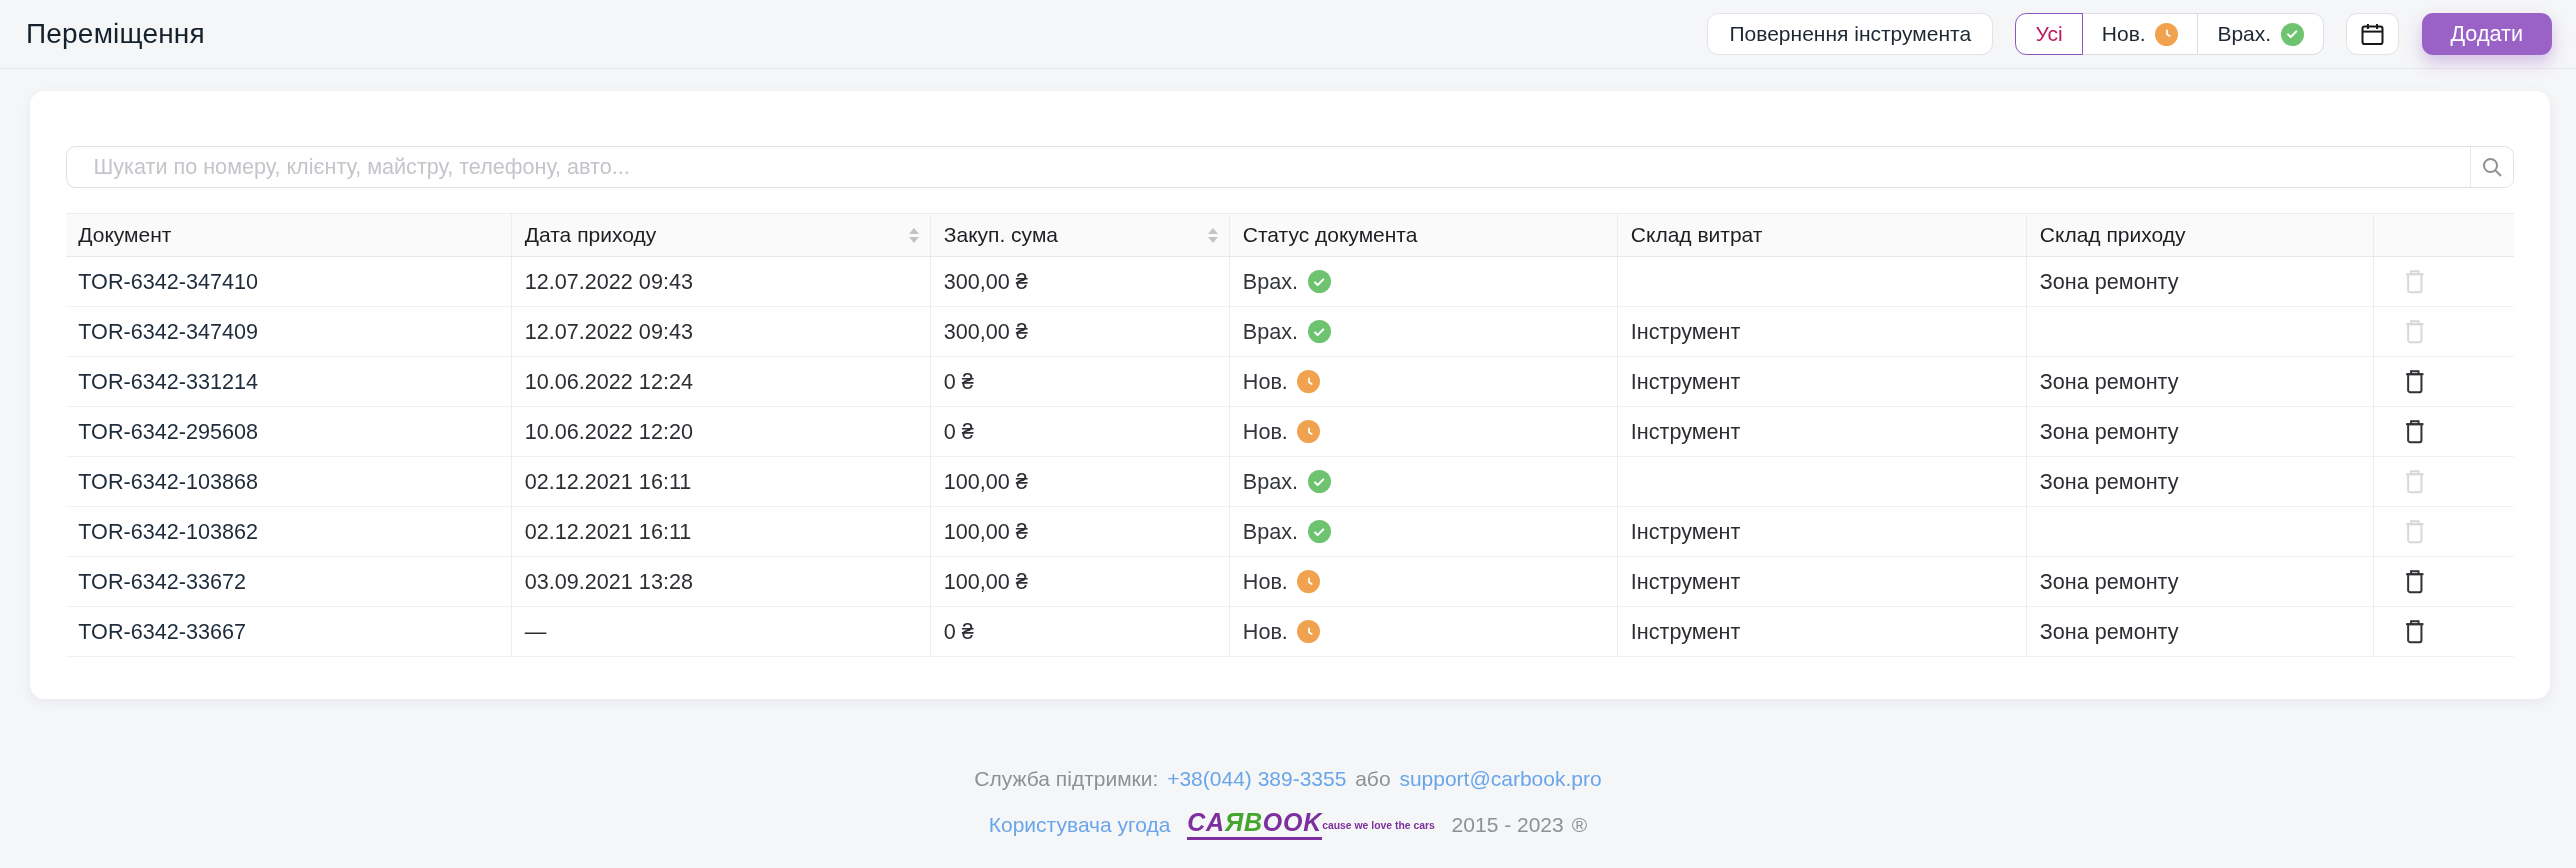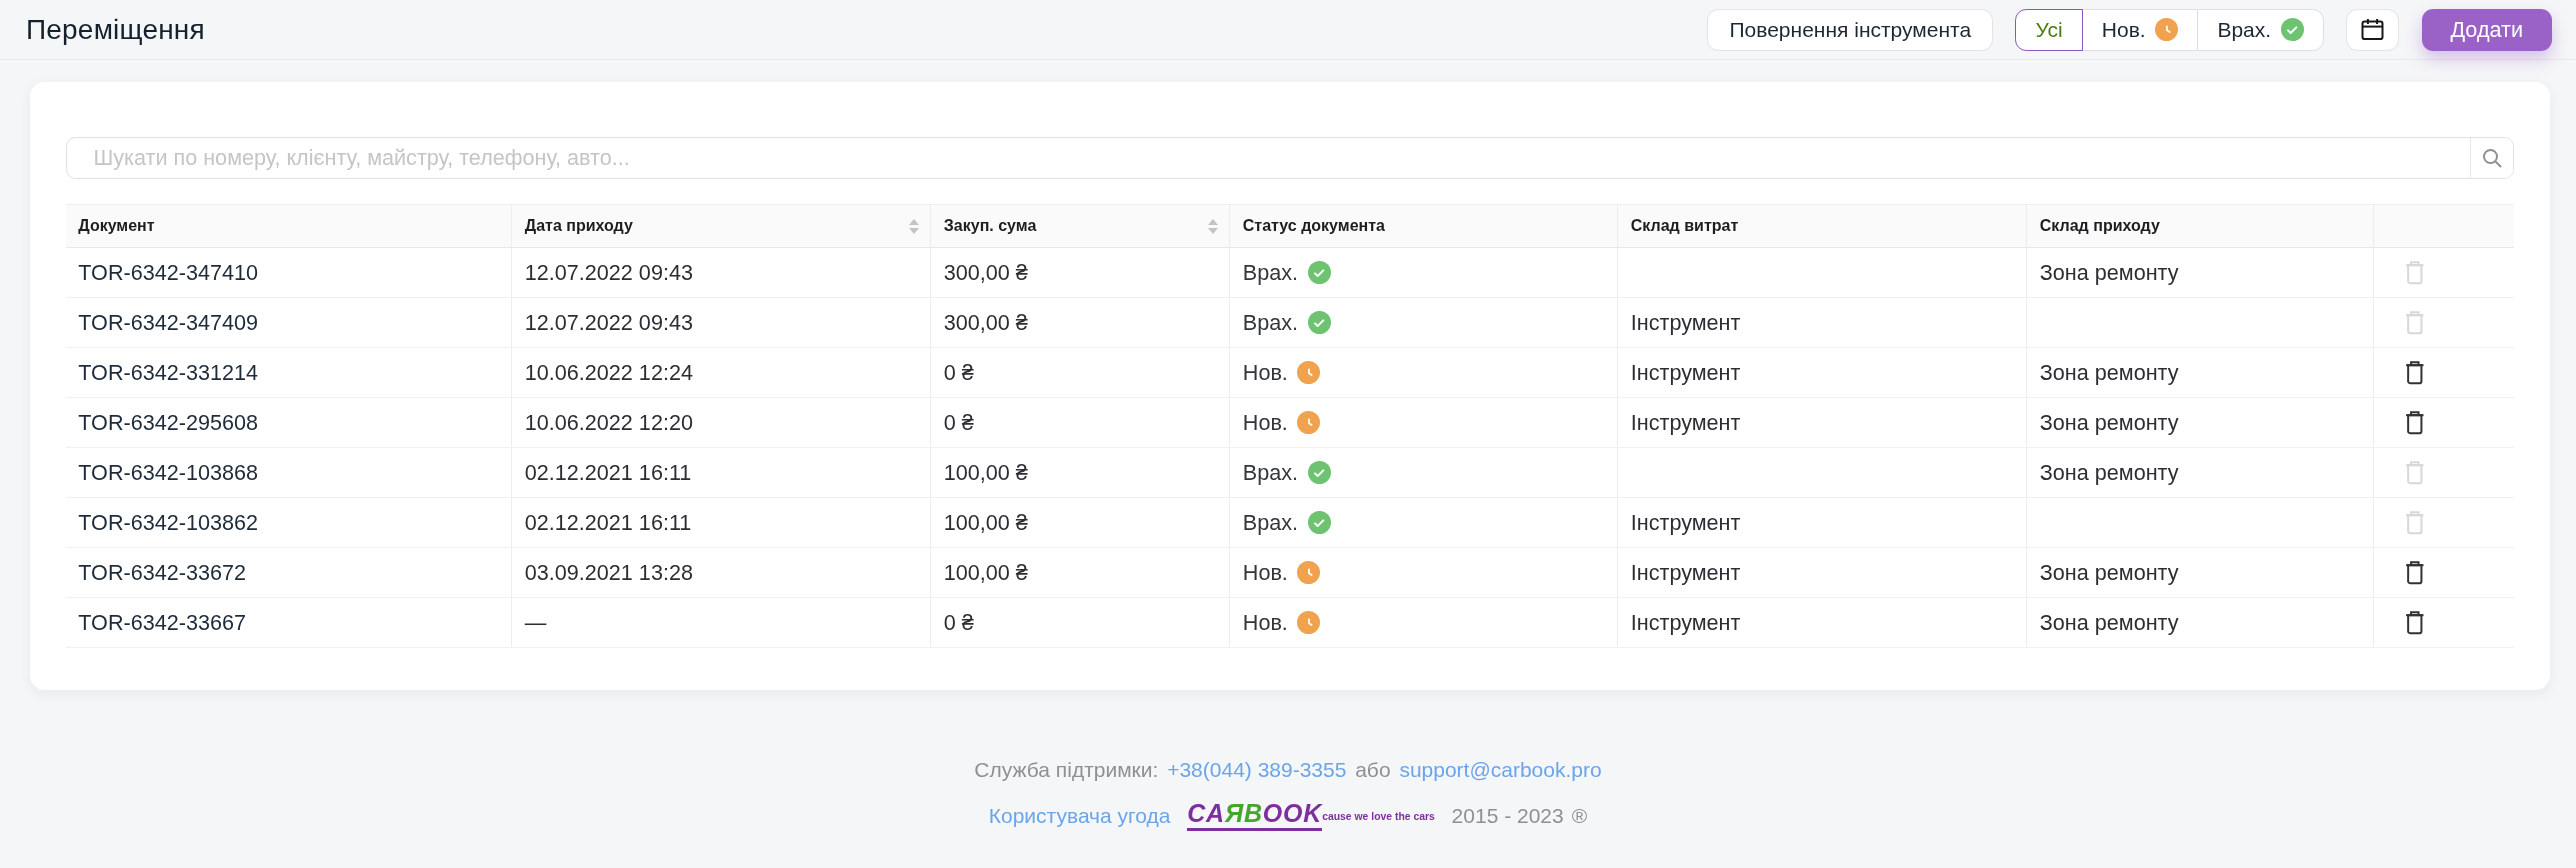--- a/index.html
+++ b/index.html
@@ -5,40 +5,40 @@
   *{box-sizing:border-box;margin:0;padding:0}
   html,body{width:2576px;height:869px}
   body{
     background:#f5f6f8;
     font-family:"Liberation Sans",sans-serif;
     color:#2c2e33;
     overflow:hidden;
   }
   
   .topbar{
-    height:60px;display:flex;align-items:center;justify-content:space-between;
+    height:69px;display:flex;align-items:center;justify-content:space-between;
     padding:0 24px 0 26px;border-bottom:1.6px solid #e7e8ec;background:#f5f6f8;
   }
   .page-title{font-size:28px;font-weight:500;color:#16212e;letter-spacing:0.2px}
   .controls{display:flex;align-items:center;gap:22.4px}
   .btn{
     height:42px;display:inline-flex;align-items:center;justify-content:center;
     background:#fff;border:0.8px solid #e2e2e7;border-radius:11.2px;
     font-size:21px;color:#1d2733;padding:0 21px;cursor:pointer;white-space:nowrap;
     font-family:Liberation Sans, sans-serif;
   }
   .seg{display:flex}
   .seg .seg-item{
     height:42px;background:#fff;border:0.8px solid #dddde2;margin-left:-0.8px;
     display:inline-flex;align-items:center;gap:9.6px;padding:0 19px;
     font-size:21px;color:#1d2733;cursor:pointer;border-radius:0;font-family:inherit;
   }
   .seg .seg-item:first-child{border-radius:11.2px 0 0 11.2px;margin-left:0}
   .seg .seg-item:last-child{border-radius:0 11.2px 11.2px 0}
-  .seg .seg-item.active{border-color:#8b55c0;color:#4d7c0f;z-index:2;position:relative}
+  .seg .seg-item.active{border-color:#8b55c0;color:#be185d;z-index:2;position:relative}
   .icon-btn{width:53px;padding:0}
   .icon-btn svg{width:25px;height:25px;color:#17181a}
   .btn-primary{
     background:#9a62c7;border:none;color:#fff;font-size:21.6px;padding:0 29px;
     border-radius:11.2px;box-shadow:0 8px 16px rgba(154,98,199,.35);
   }
   
   .badge{
     width:23px;height:23px;border-radius:50%;flex:0 0 auto;
     display:inline-flex;align-items:center;justify-content:center;vertical-align:middle;
@@ -64,21 +64,21 @@
   .search-wrap input::placeholder{color:#c4c5ca}
   .search-btn{
     width:43px;border:none;border-left:0.8px solid #e6e6ea;background:#fff;
     display:flex;align-items:center;justify-content:center;cursor:pointer;
   }
   .search-btn svg{width:24px;height:24px}
   
   table{margin-top:25.6px;width:100%;border-collapse:collapse;table-layout:fixed}
   thead th{
     background:#fafafb;border-top:0.8px solid #ededf0;border-bottom:0.8px solid #e8e8ec;
-    height:43px;font-size:16px;font-weight:700;color:#1c1e21;text-align:left;
+    height:43px;font-size:21px;font-weight:400;color:#1c1e21;text-align:left;
     padding-left:12.8px;
   }
   thead th + th, tbody td + td{border-left:0.8px solid #ededf0}
   .th-inner{display:flex;align-items:center;justify-content:space-between;padding-right:11.2px}
   .arrows{display:flex;flex-direction:column;gap:3.2px}
   .arr{width:0;height:0;border-left:5.6px solid transparent;border-right:5.6px solid transparent}
   .arr.up{border-bottom:6.4px solid #c2c3c9}
   .arr.down{border-top:6.4px solid #c2c3c9}
   tbody td{
     height:50px;border-bottom:0.8px solid #f1f1f3;padding-left:12.8px;

